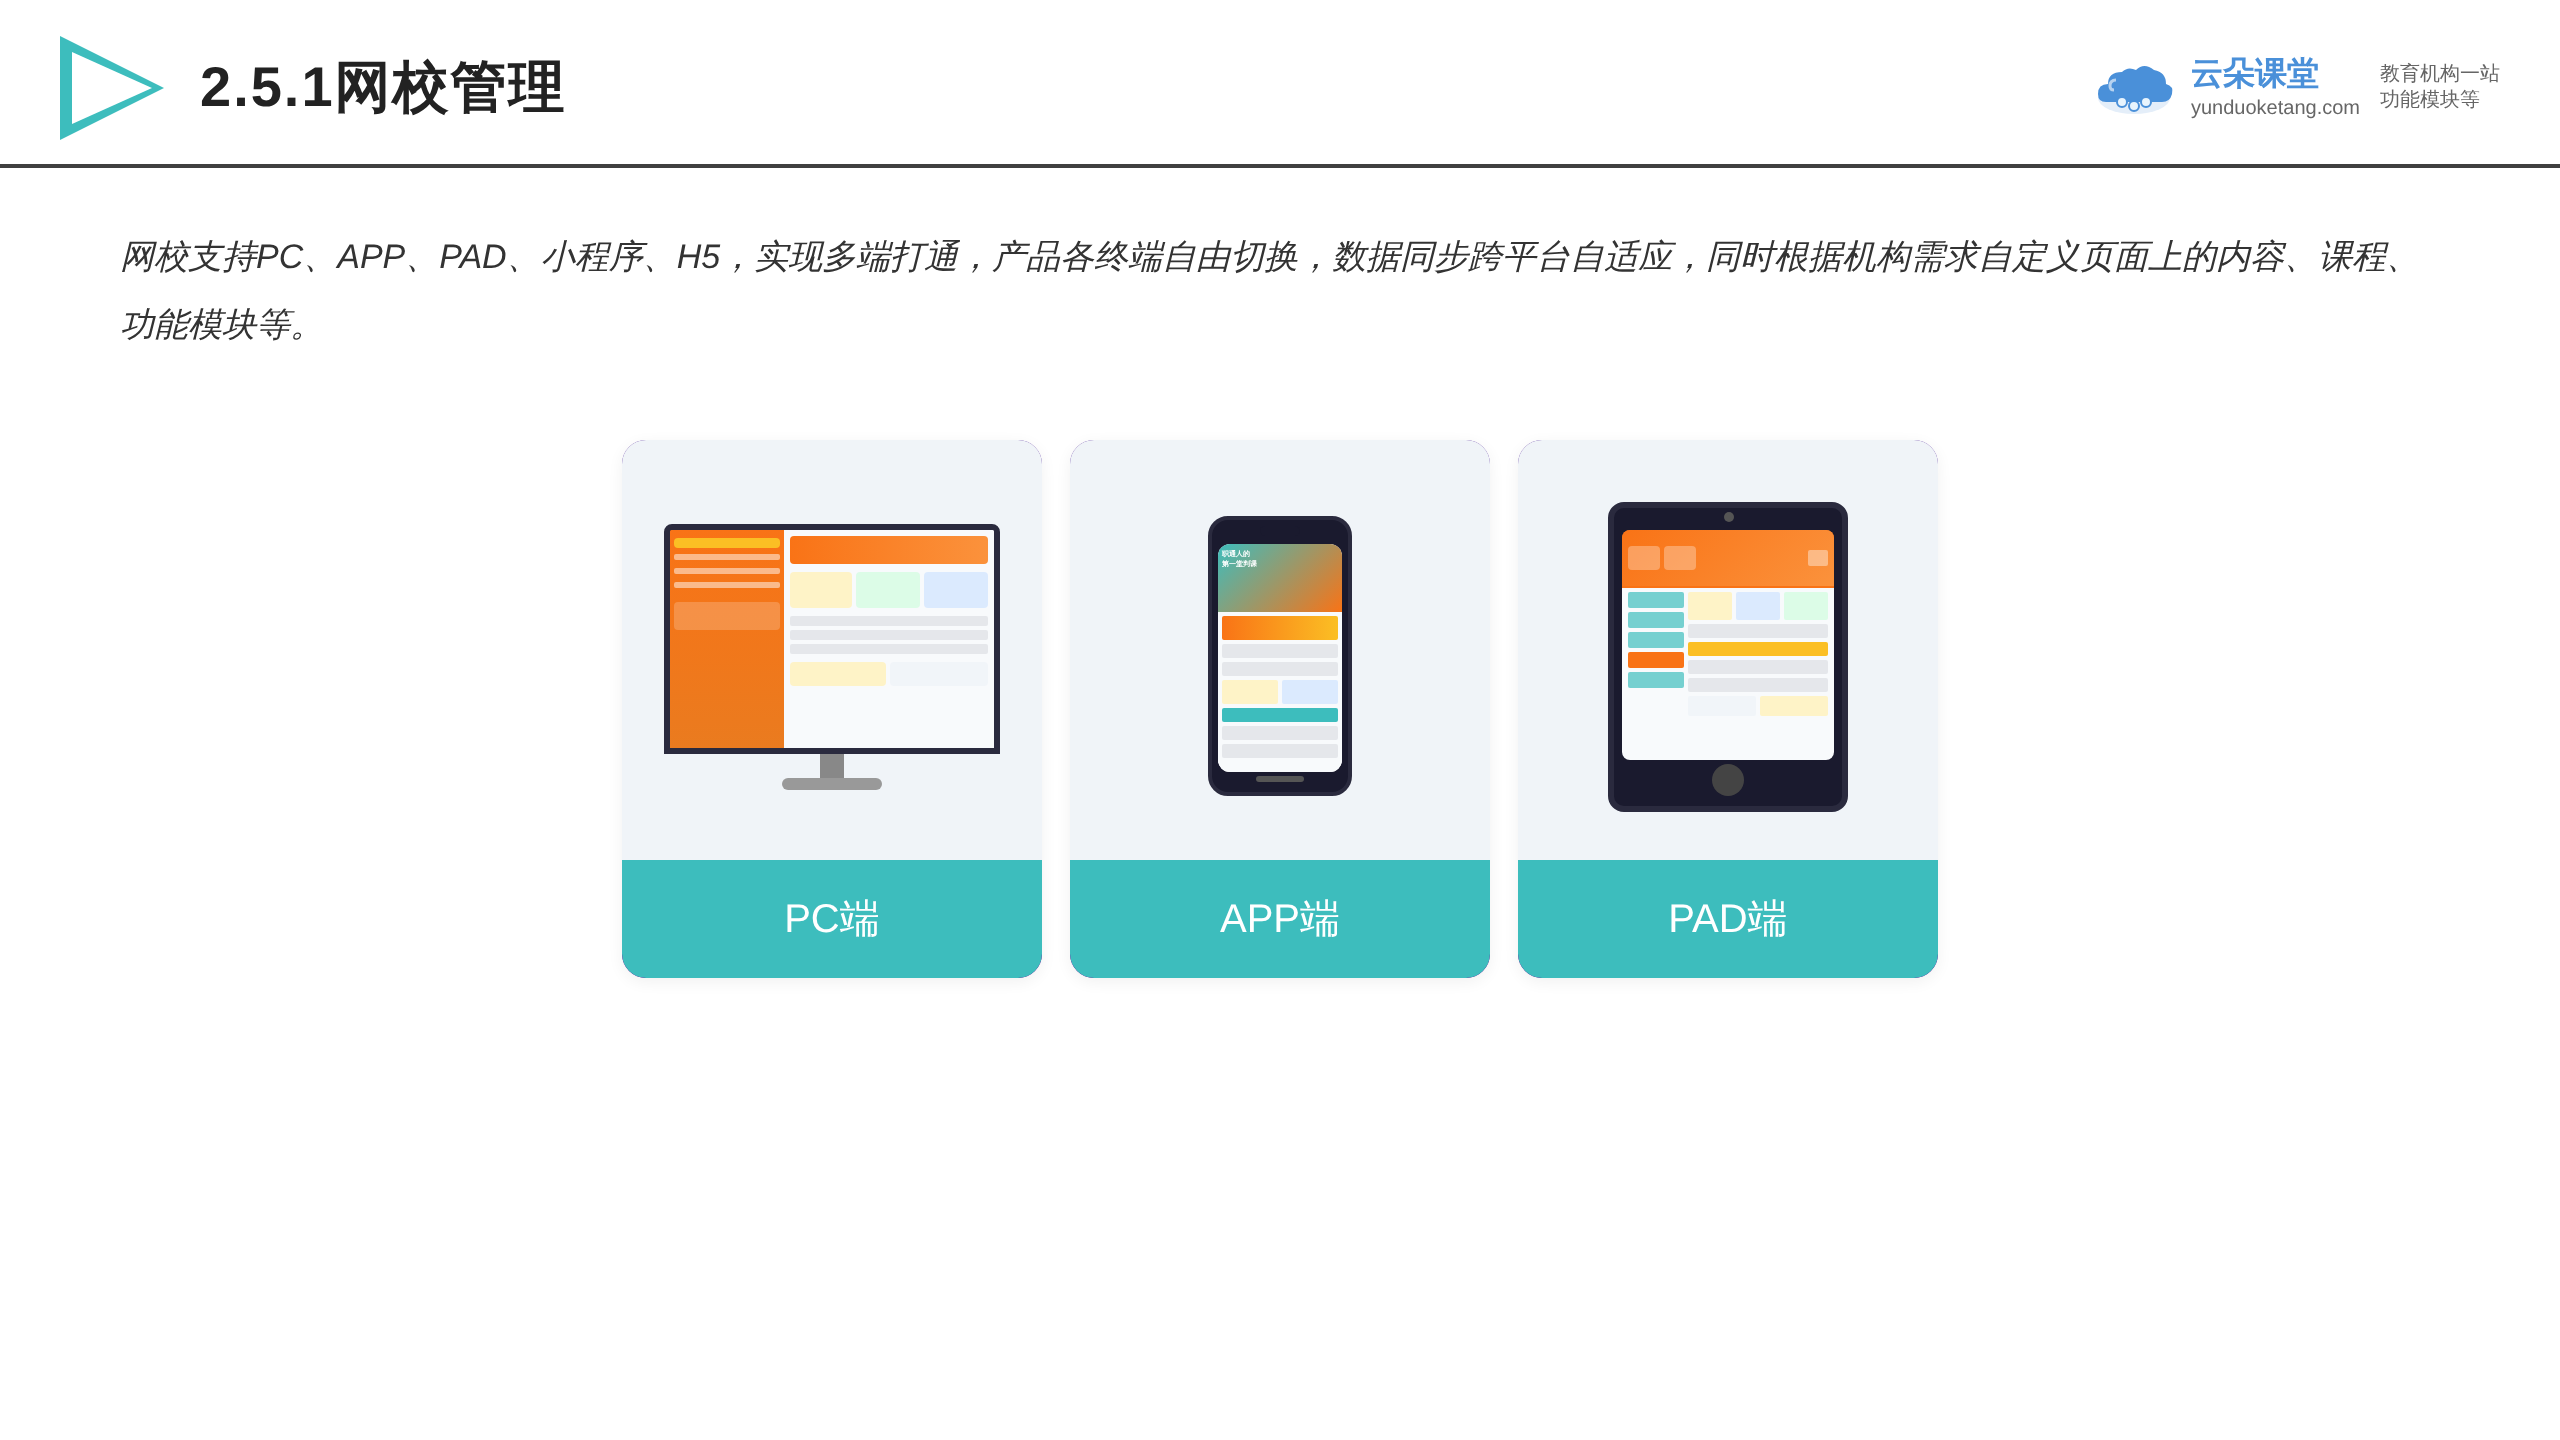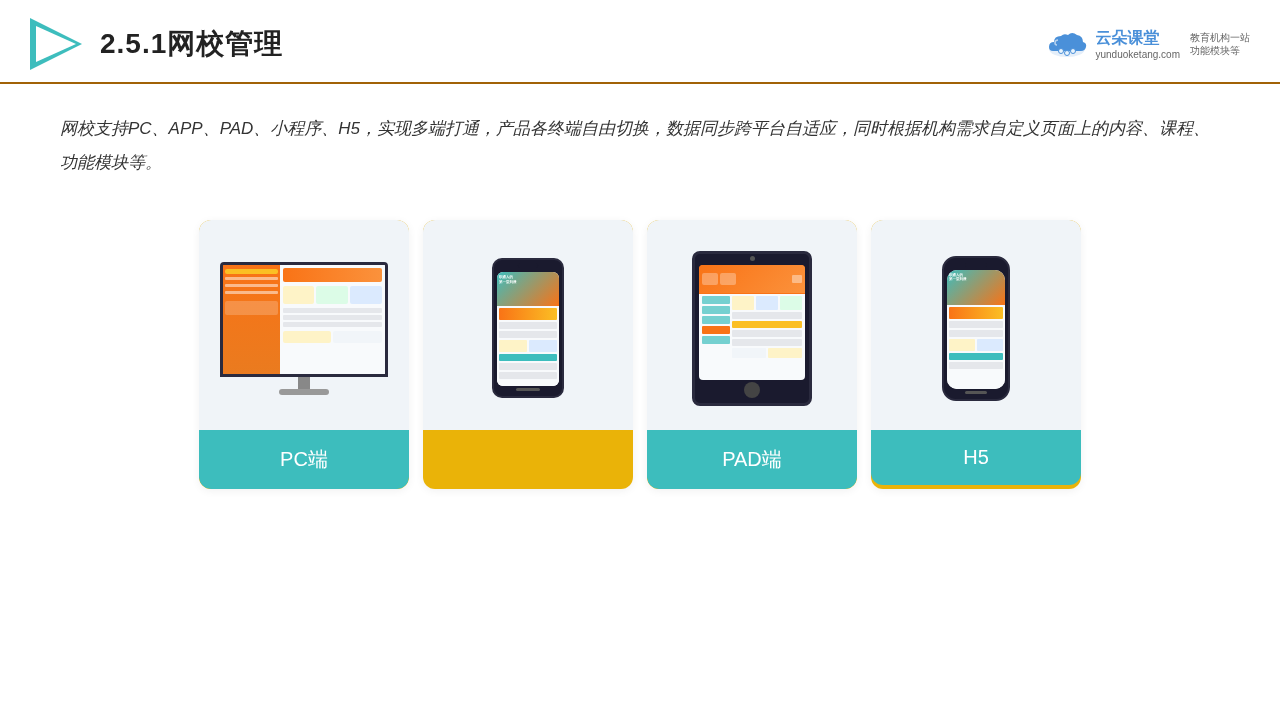--- a/index.html
+++ b/index.html
@@ -11,21 +11,21 @@
       overflow: hidden;
       position: relative;
     }
 
     
     .header {
       display: flex;
       align-items: center;
       justify-content: space-between;
       padding: 18px 30px 12px 30px;
-      border-bottom: 2px solid #a16207;
+      border-bottom: 2px solid #404040;
     }
     .header-left {
       display: flex;
       align-items: center;
       gap: 18px;
     }
     .logo-arrow {
       width: 52px;
       height: 52px;
     }
@@ -73,21 +73,21 @@
 
     
     .cards-container {
       display: flex;
       gap: 14px;
       padding: 30px 50px 30px 50px;
       justify-content: center;
     }
 
     .card {
-      background: #eab308;
+      background: #4c1d95;
       border-radius: 12px;
       width: 210px;
       display: flex;
       flex-direction: column;
       align-items: center;
       overflow: hidden;
       box-shadow: 0 2px 8px rgba(0,0,0,0.06);
     }
 
     .card-image-area {
@@ -480,20 +480,21 @@
               </div>
               <div class="thin-row teal"></div>
               <div class="thin-row"></div>
               <div class="thin-row"></div>
             </div>
           </div>
         </div>
         <div class="phone-home-bar"></div>
       </div>
     </div>
+    <div class="card-label">APP端</div>
   </div>
 
   <div class="card">
     <div class="card-image-area">
       <div class="tablet-device">
         <div class="tablet-camera"></div>
         <div class="tablet-screen">
           <div class="tablet-screen-inner">
             <div class="tablet-top">
               <div class="tablet-top-block"></div>
@@ -527,41 +528,14 @@
             </div>
           </div>
         </div>
         <div class="tablet-home"></div>
       </div>
     </div>
     <div class="card-label">PAD端</div>
   </div>
 
 
-  <div class="card">
-    <div class="card-image-area">
-      <div class="thin-phone">
-        <div class="thin-phone-notch"></div>
-        <div class="thin-phone-screen">
-          <div class="thin-phone-screen-inner">
-            <div class="thin-top">
-              <div class="thin-top-text">职通人的<br>第一堂判课</div>
-            </div>
-            <div class="thin-body">
-              <div class="thin-row orange"></div>
-              <div class="thin-row"></div>
-              <div class="thin-row"></div>
-              <div style="display:flex;gap:2px;">
-                <div style="flex:1;height:12px;background:#fef3c7;border-radius:1px;"></div>
-                <div style="flex:1;height:12px;background:#dbeafe;border-radius:1px;"></div>
-              </div>
-              <div class="thin-row teal"></div>
-              <div class="thin-row"></div>
-            </div>
-          </div>
-        </div>
-        <div class="thin-home-bar"></div>
-      </div>
-    </div>
-    <div class="card-label">H5</div>
-  </div>
 
 </div>
 
 </body></html>

